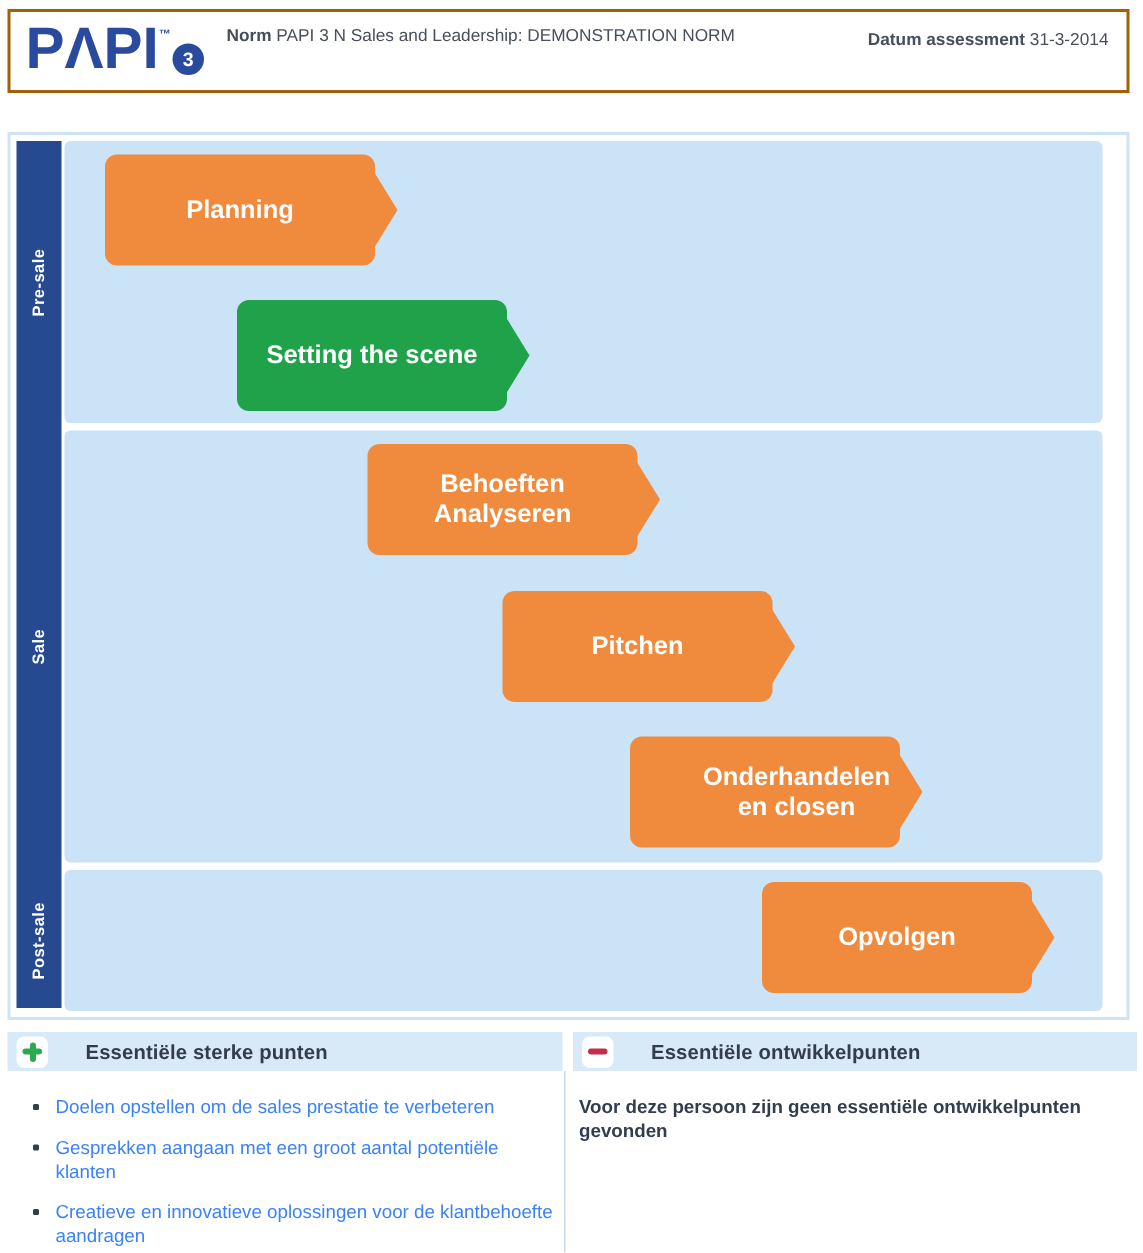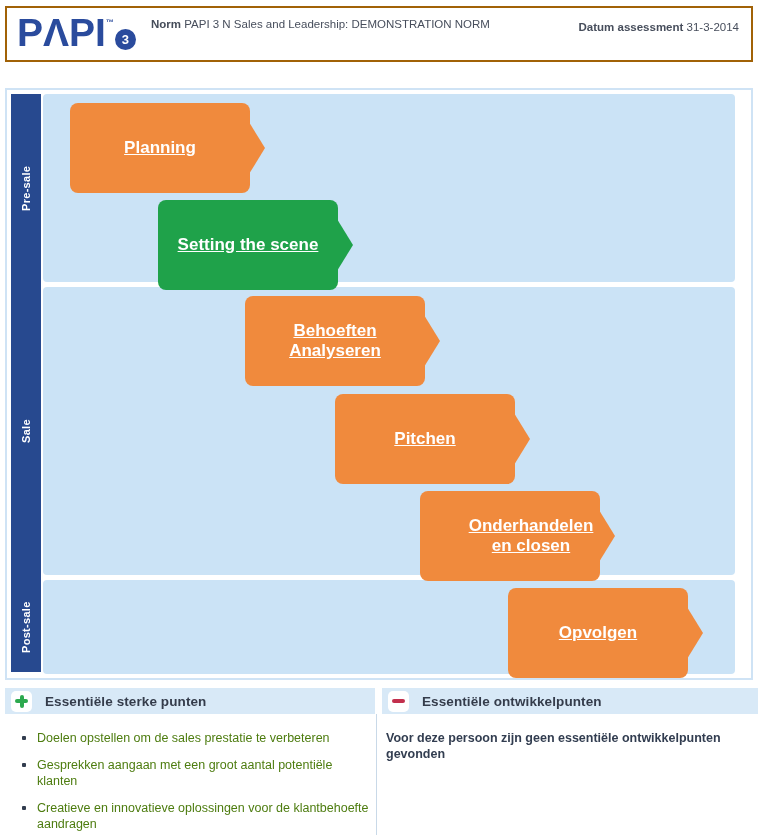--- a/index.html
+++ b/index.html
@@ -54,24 +54,24 @@
   .band-label.r0{top:34px;}
   .band-label.r1{top:277px;}
   .band-label.r2{top:473px;}
   .rows{position:absolute;left:36px;top:4px;width:692px;}
   .frow{background:#cbe3f6;border-radius:4px;margin-bottom:5px;}
   .frow.r0{height:188px;}
   .frow.r1{height:288px;}
   .frow.r2{height:94px;margin-bottom:0;}
 
   .chevron{
-    position:absolute;width:180px;height:90px;border-radius:8px;
+    position:absolute;width:180px;height:74px;border-radius:8px;
     display:flex;align-items:center;justify-content:center;text-align:center;
     color:#ffffff;font-size:17px;font-weight:bold;line-height:20px;
-    padding:0 6px;box-sizing:border-box;text-decoration:underline;
+    padding:0 6px;box-sizing:border-box;
   }
   .chevron::after{
     content:'';position:absolute;left:100%;top:50%;transform:translateY(-50%);
     margin-left:-1px;
     border-top:26px solid transparent;border-bottom:26px solid transparent;
     border-left:16px solid #f08a3d;
   }
   .stage-orange{background:#f08a3d;}
   .stage-orange::after{border-left-color:#f08a3d;}
   .stage-green{background:#1fa24a;}
@@ -100,33 +100,33 @@
   }
   .plus-glyph::after{
     content:'';position:absolute;top:4px;bottom:4px;left:50%;width:4px;margin-left:-2px;
     background:#2ca94f;border-radius:2px;
   }
   .minus-glyph::before{
     content:'';position:absolute;left:4px;right:4px;top:50%;height:4px;margin-top:-2px;
     background:#c22f4d;border-radius:2px;
   }
   .col-title{
-    font-size:13.5px;font-weight:bold;color:#343c4b;margin-left:13px;letter-spacing:.1px;
+    font-size:13.5px;font-weight:bold;color:#343c4b;margin-left:25px;letter-spacing:.1px;
   }
   .col-content{
     position:absolute;top:714px;bottom:0;background:#ffffff;box-sizing:border-box;
   }
   .col-content.left{left:5px;width:371px;padding:16px 6px 0 8px;}
   .col-content.right{
     left:376px;width:381px;border-left:1px solid #c9d9e8;padding:16px 10px 0 9px;
   }
   ul.bullets{list-style:none;margin:0;padding:0;}
   ul.bullets li{
     position:relative;padding-left:24px;margin-bottom:11px;
-    font-size:12.5px;line-height:16px;color:#4d7c0f;
+    font-size:12.5px;line-height:16px;color:#3b82f6;
   }
   ul.bullets li::before{
     content:'';position:absolute;left:9px;top:6px;width:4px;height:4px;
     background:#333e4f;border-radius:1px;
   }
   .no-dev-text{
     font-size:12.5px;line-height:16px;font-weight:bold;color:#323d50;
   }
 </style>
 </head>

